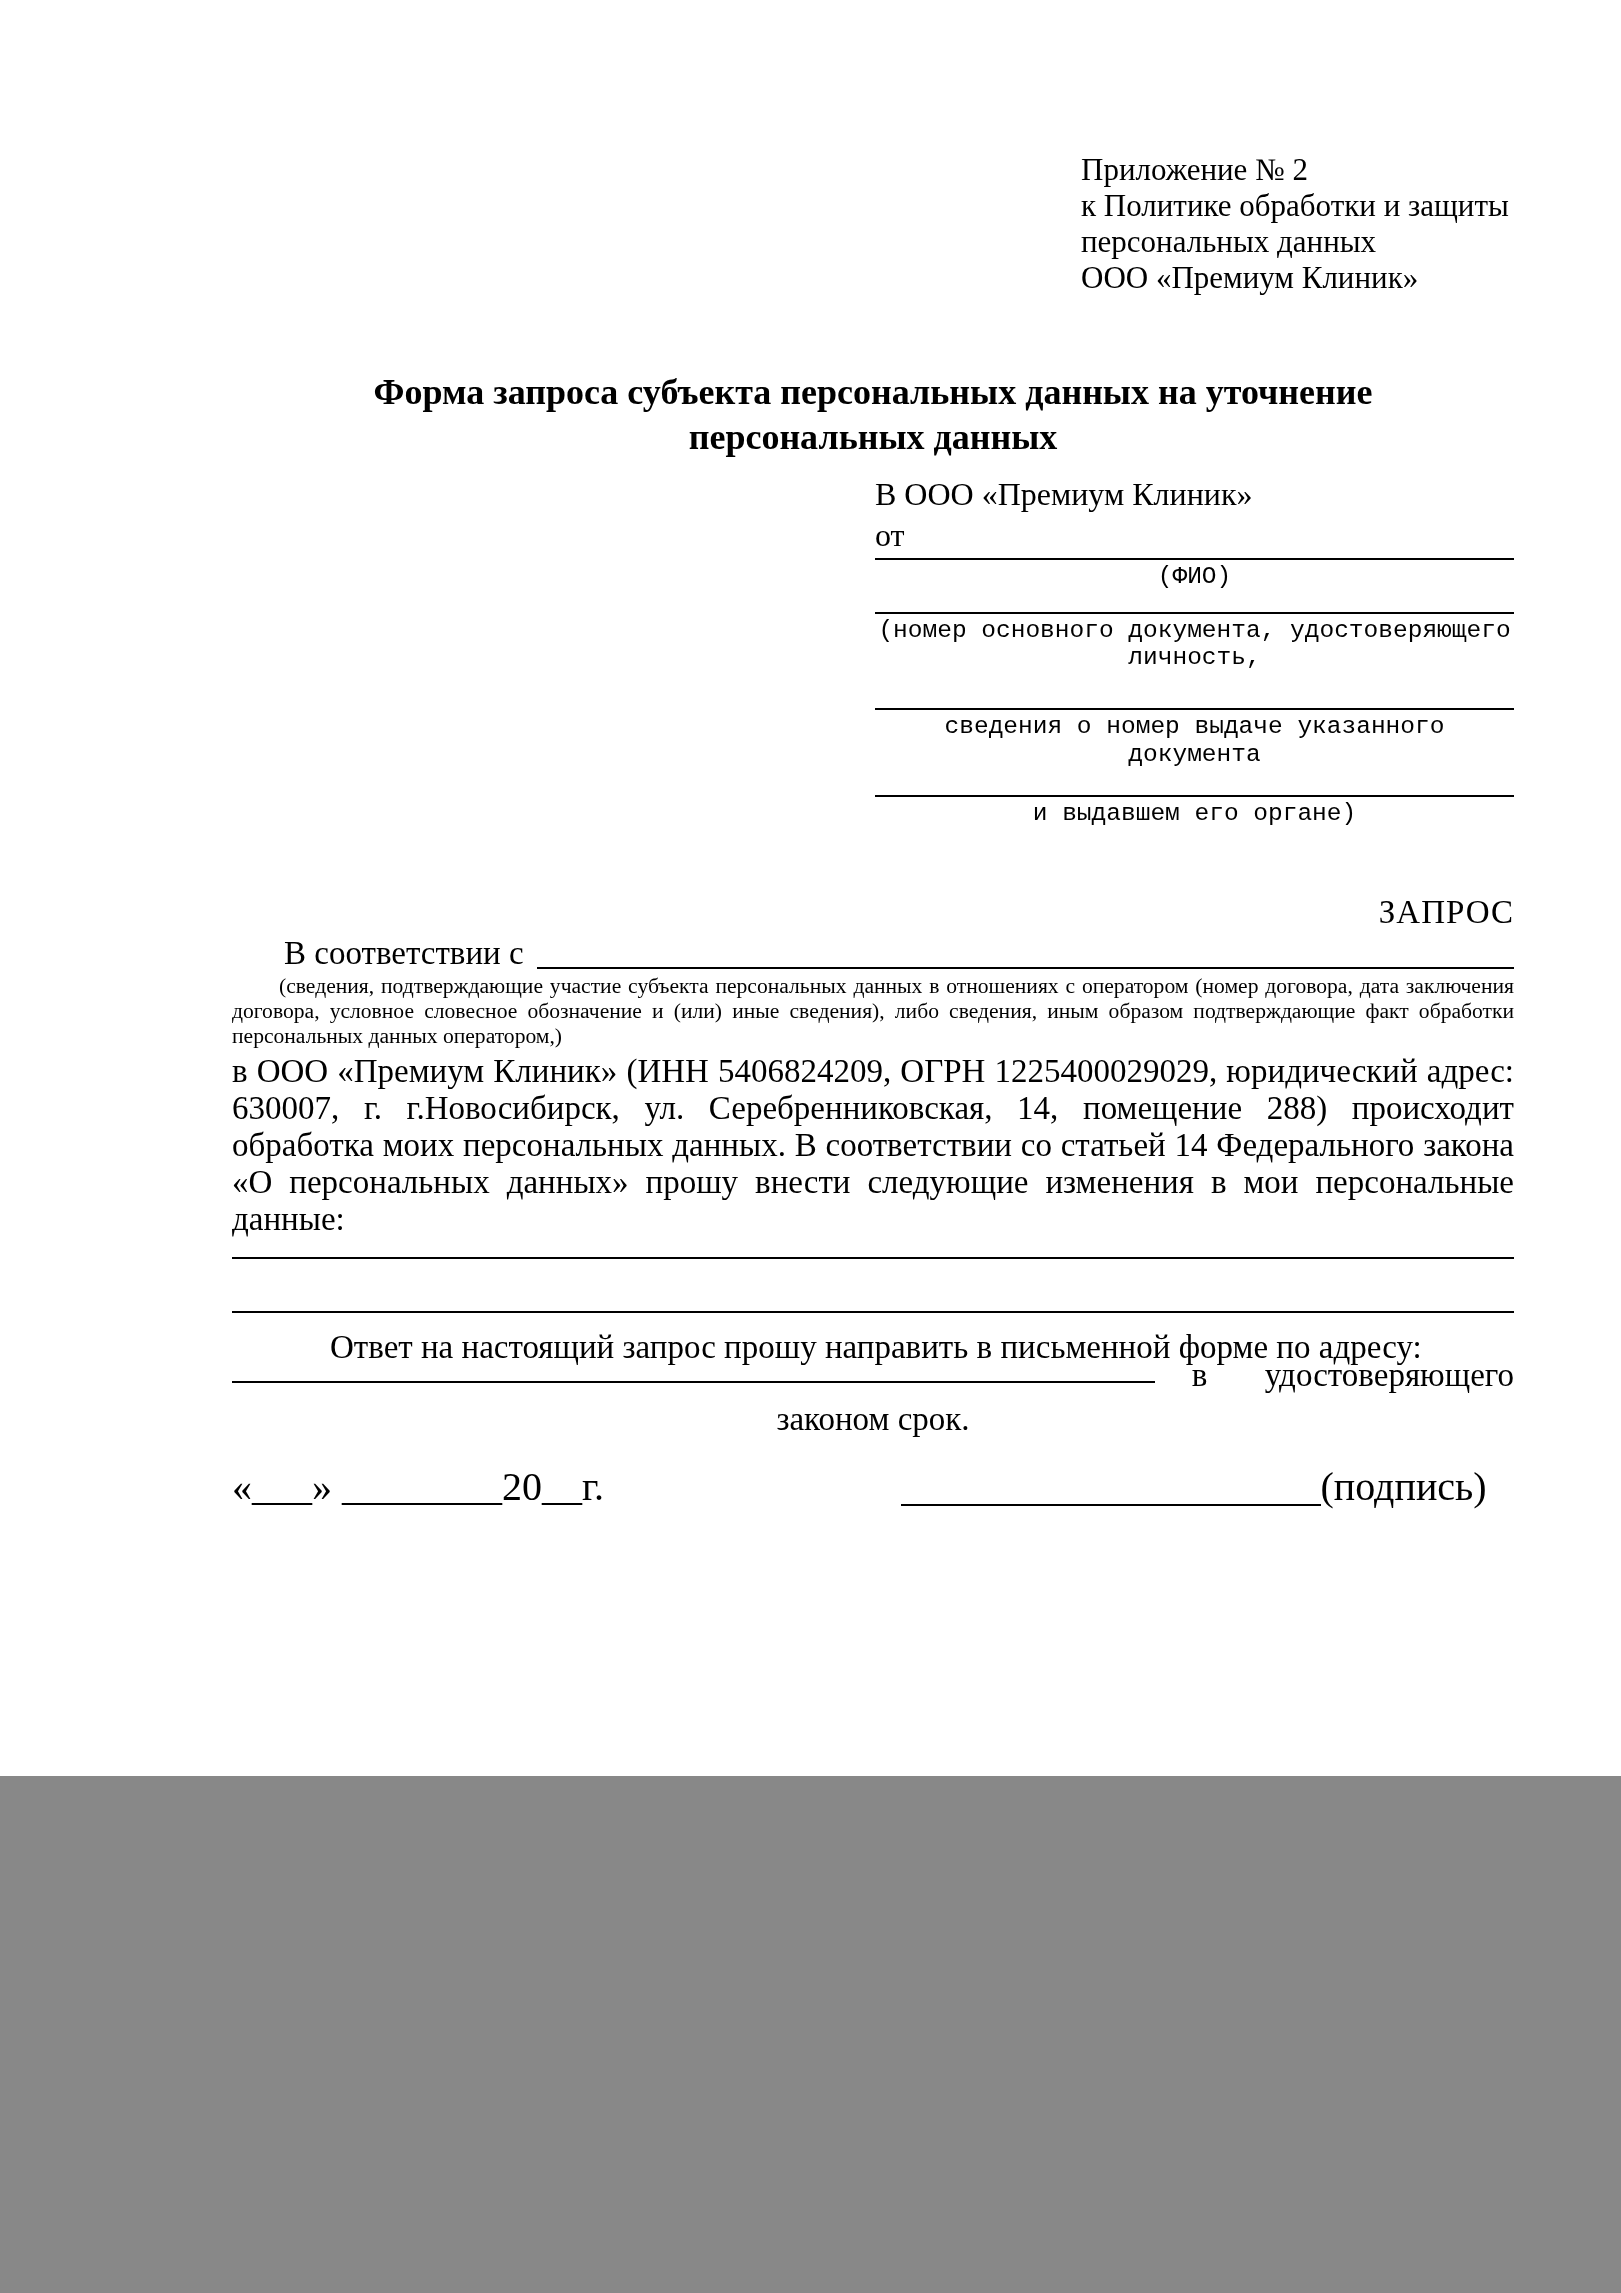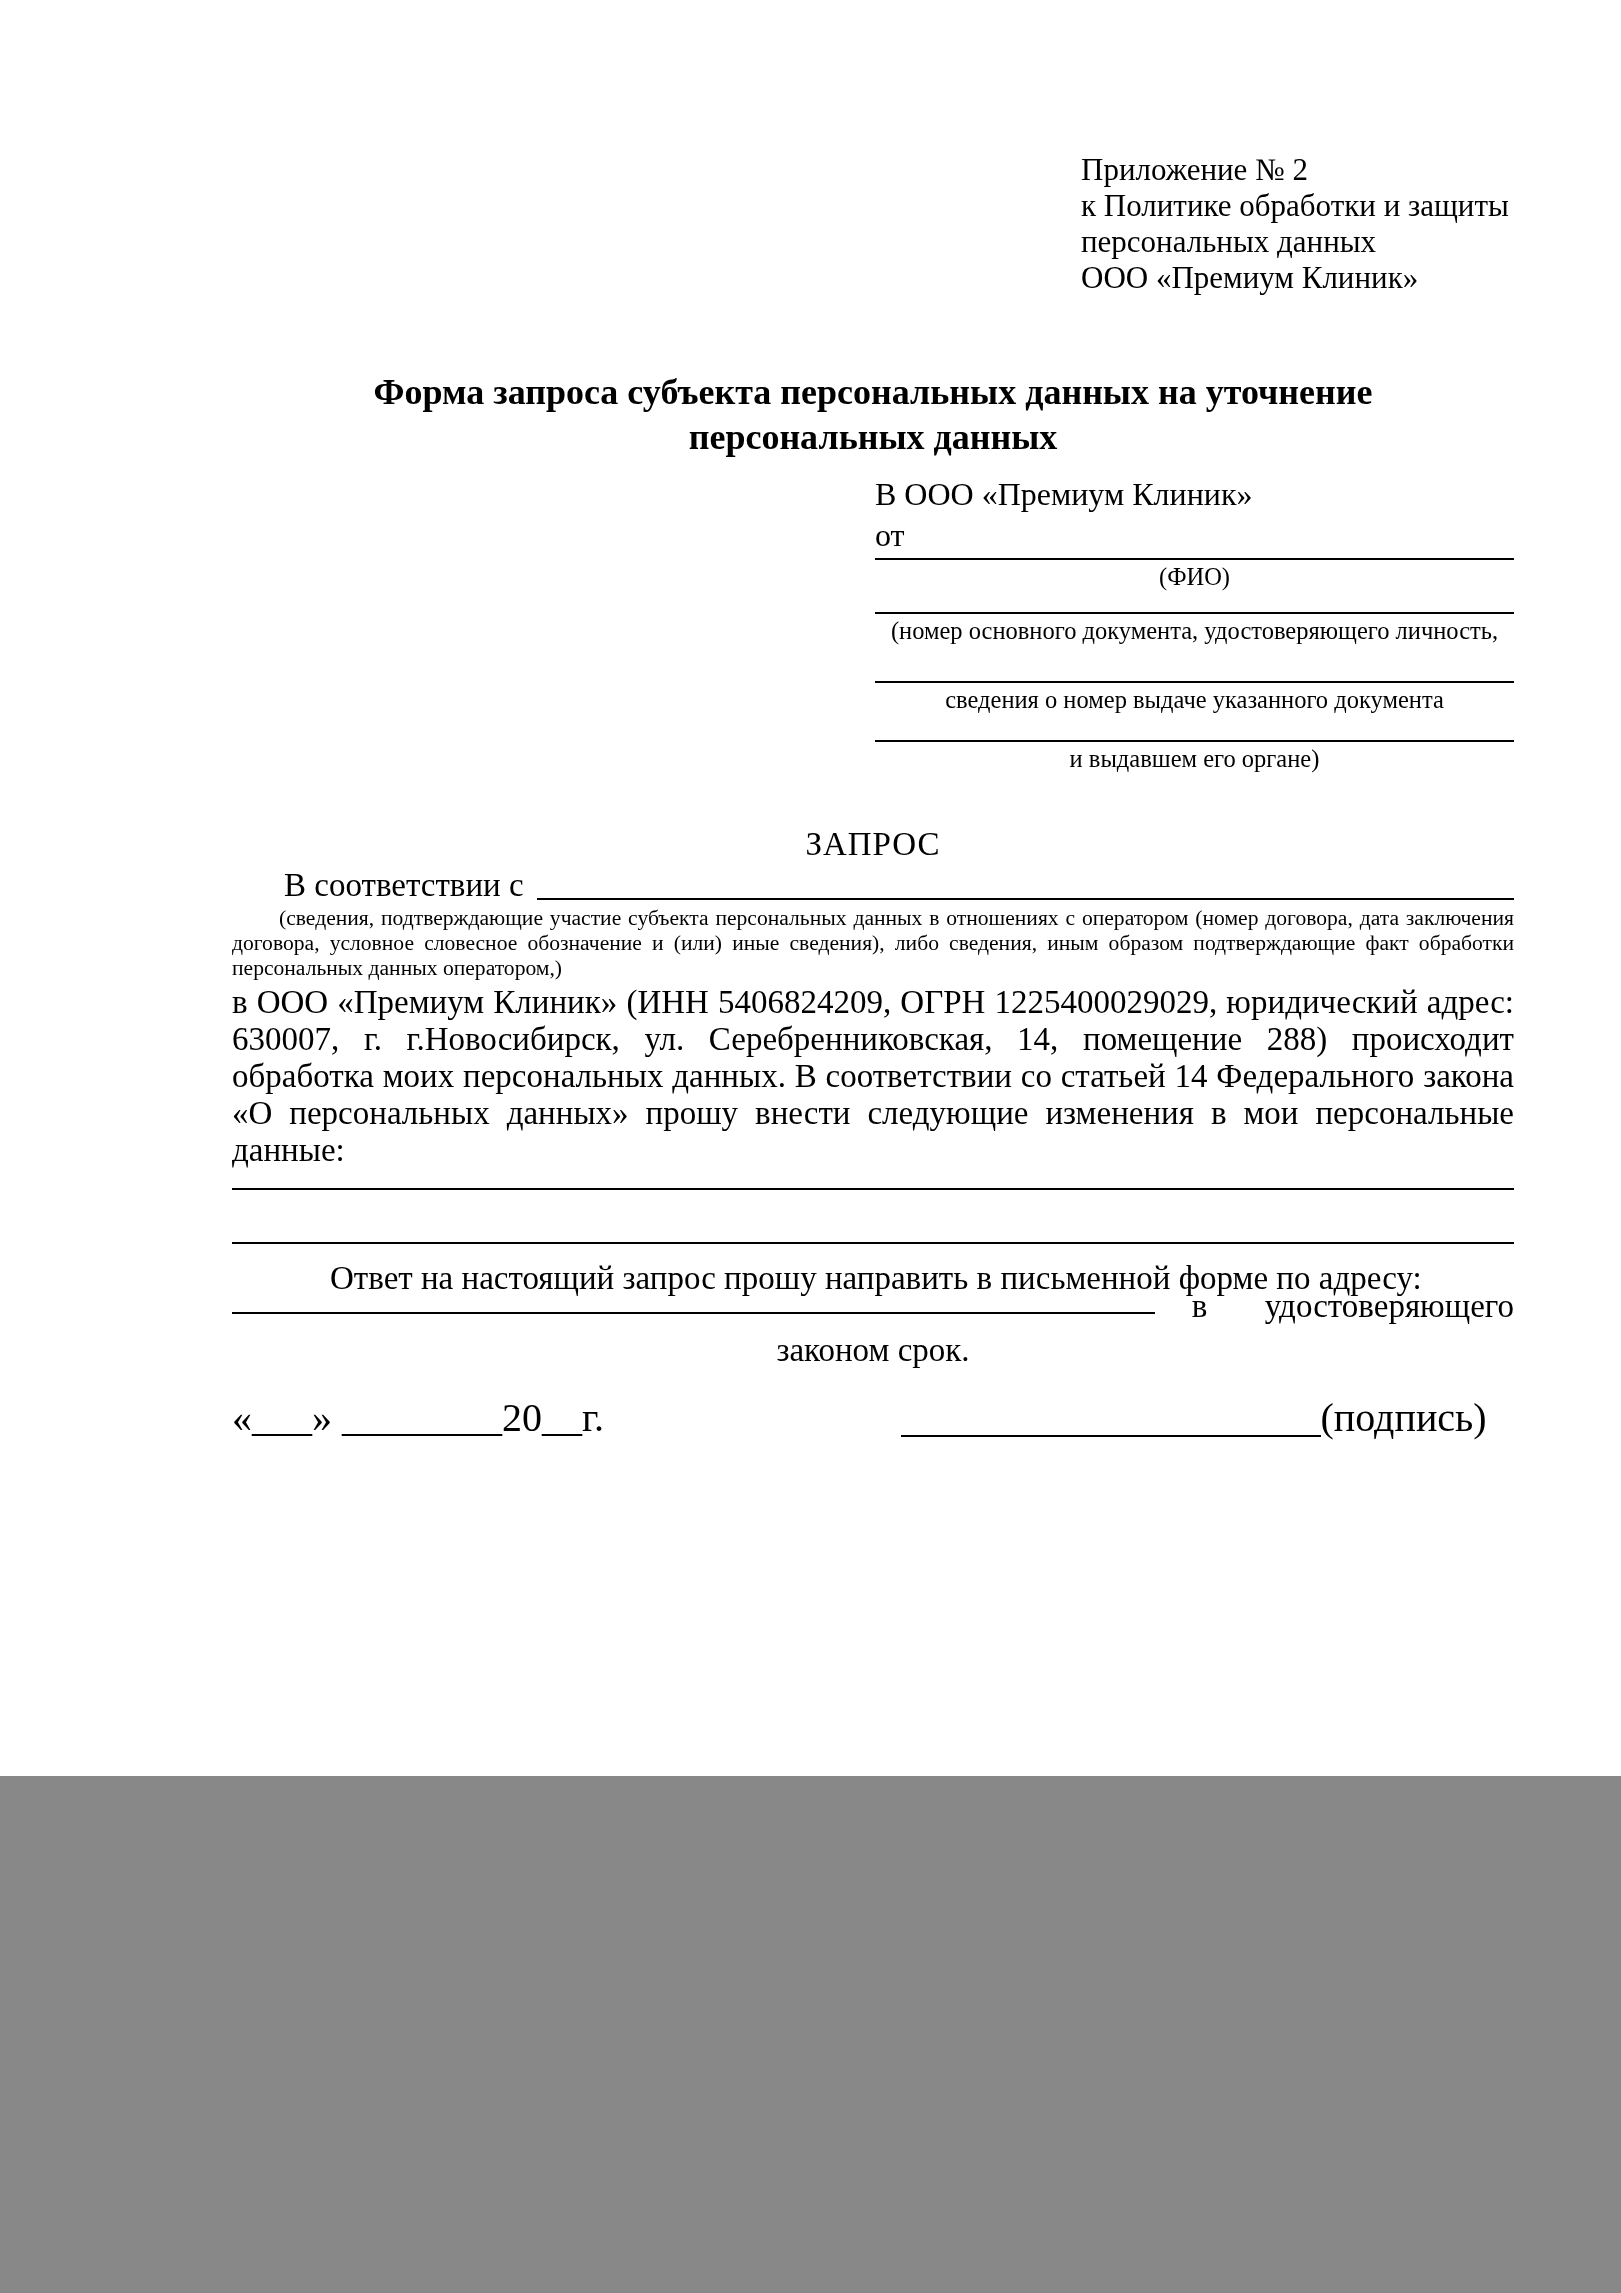--- a/index.html
+++ b/index.html
@@ -44,26 +44,27 @@
   .blank-line { border-bottom: 2px solid #000; }
   .bl-1 { height: 3.9px; }
   .bl-2 { height: 23.5px; }
   .bl-3 { height: 39px; }
   .bl-4 { height: 29px; }
   .field-caption {
     font-size: 24.5px;
     line-height: 27.4px;
     text-align: center;
     padding-top: 2.9px;
+    font-family: Liberation Mono, monospace;
   }
 
   
   .request-heading {
-    margin-top: 51px;
-    text-align: center;
+    margin-top: 65px;
+    text-align: right;
     font-size: 33px;
     line-height: 41px;
     letter-spacing: 1px;
   }
   .intro-row {
     display: flex;
     font-size: 33px;
     line-height: 41px;
   }
   .intro-label { white-space: nowrap; padding-left: 52px; }

